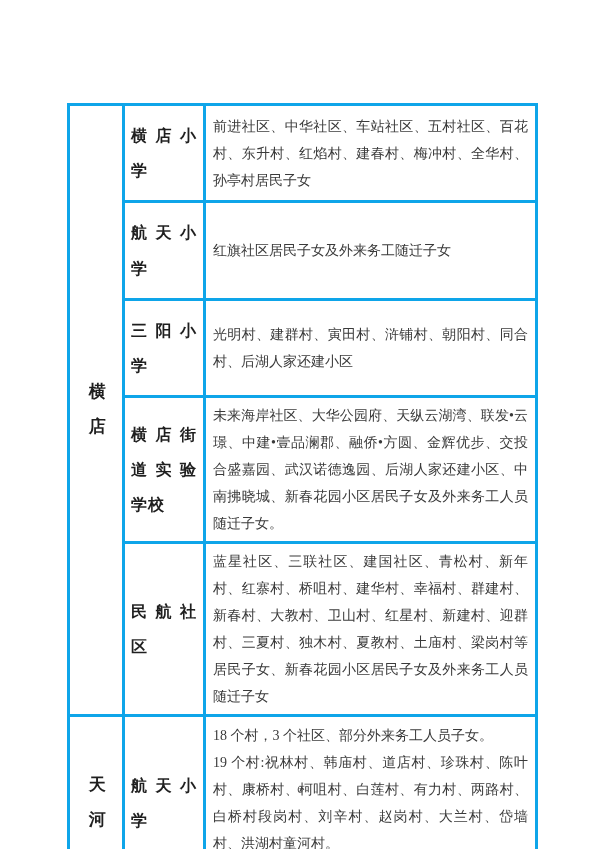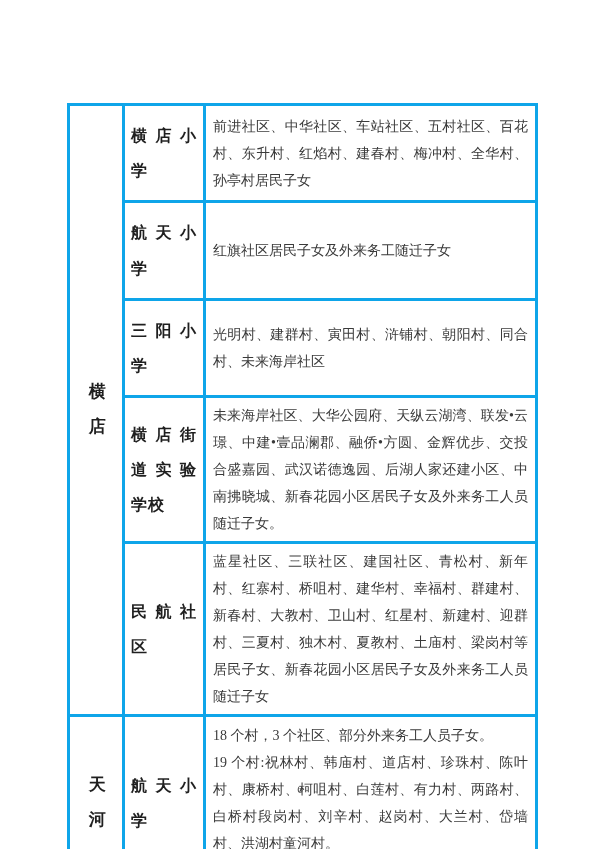--- a/index.html
+++ b/index.html
@@ -117,21 +117,21 @@
       </td>
       <td class="desc-cell">
         <p>红旗社区居民子女及外来务工随迁子女</p>
       </td>
     </tr>
     <tr class="r3">
       <td class="school-cell">
         <span class="school-label">三阳小学</span>
       </td>
       <td class="desc-cell">
-        <p>光明村、建群村、寅田村、浒铺村、朝阳村、同合村、未来海岸社区</p>
+        <p>光明村、建群村、寅田村、浒铺村、朝阳村、同合村、后湖人家还建小区</p>
       </td>
     </tr>
     <tr class="r4">
       <td class="school-cell">
         <span class="school-label">横店街道实验学校</span>
       </td>
       <td class="desc-cell">
         <p>未来海岸社区、大华公园府、天纵云湖湾、联发•云璟、中建•壹品澜郡、融侨•方圆、金辉优步、交投合盛嘉园、武汉诺德逸园、后湖人家还建小区、中南拂晓城、新春花园小区居民子女及外来务工人员随迁子女。</p>
       </td>
     </tr>

